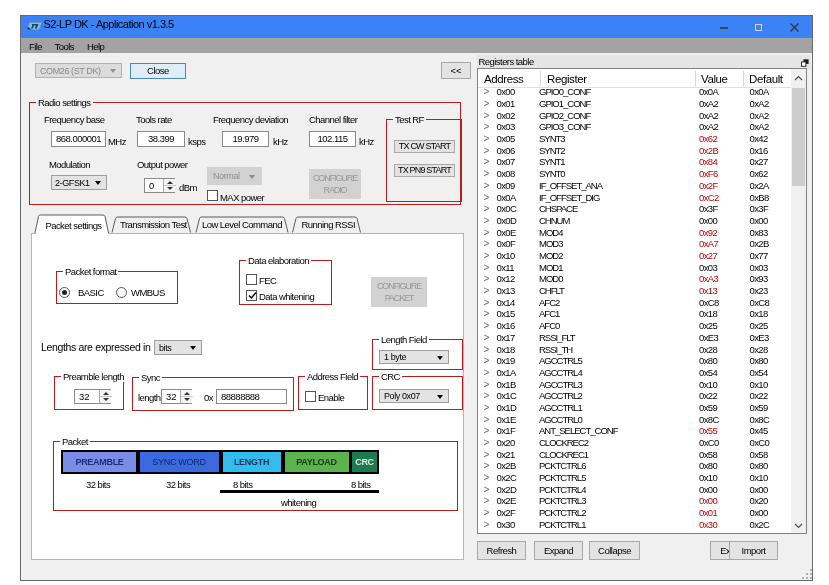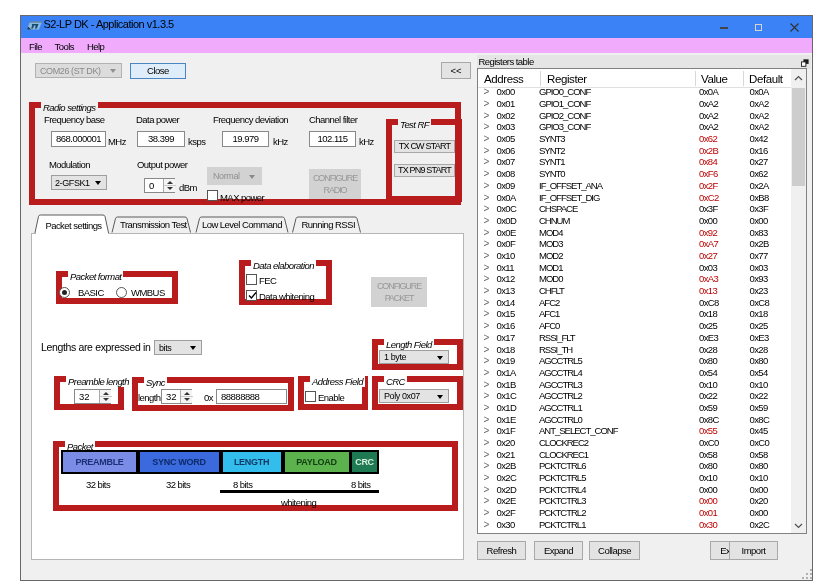--- a/index.html
+++ b/index.html
@@ -1,19 +1,19 @@
 <!DOCTYPE html>
 <html><head><meta charset="utf-8">
 <style>
 * { margin:0; padding:0; box-sizing:border-box; }
 html,body { width:829px; height:585px; background:#fff; font-family:"Liberation Sans", sans-serif; }
 #win { position:absolute; left:20px; top:15px; width:793px; height:566px; background:#f0f0f0; border:1px solid #686868; }
 .abs { position:absolute; }
 .lbl { position:absolute; font-size:9.5px; letter-spacing:-0.55px; color:#000; white-space:nowrap; }
-.gb { position:absolute; border:6px solid #b91c1c;font-style:italic; }
+.gb { position:absolute; border:1px solid #b91c1c; }
 .gb>span { position:absolute; top:-6px; left:6px; background:#f0f0f0; padding:0 2px; font-size:9.5px; letter-spacing:-0.55px; white-space:nowrap; }
 .gbw>span { background:#fff; }
 .inp { position:absolute; background:#fff; border:1px solid #898989; font-size:9.5px; letter-spacing:-0.5px; color:#000; text-align:center; line-height:14px; }
 .btn { position:absolute; background:#e3e3e3; border:1px solid #a8a8a8; font-size:9.5px; letter-spacing:-0.5px; color:#000; text-align:center; white-space:nowrap; overflow:hidden; }
 .combo { position:absolute; background:#e3e3e3; border:1px solid #9e9e9e; font-size:9px; letter-spacing:-0.4px; color:#000; }
 .combo .tx { position:absolute; left:4px; top:50%; transform:translateY(-50%); white-space:nowrap; }
 .arrow { position:absolute; right:5px; top:50%; margin-top:-1.5px; width:0; height:0; border-left:3.5px solid transparent; border-right:3.5px solid transparent; border-top:4px solid #000; }
 .cb { position:absolute; width:11px; height:11px; background:#fff; border:1px solid #555; }
 .sp { position:absolute; background:#fff; border:1px solid #898989; }
 .spt { position:absolute; left:4px; top:1px; font-size:9.5px; }
@@ -40,40 +40,40 @@
       <path d="M4.8 3 L11.5 3 L9.8 7.6 L7.9 7.6 L8.8 4.4 L7 4.4 L5.9 7.6 L4.1 7.6 L5.2 4.4 Z" fill="#134a73"></path>
     </svg>
     <div class="abs" style="left:22.5px;top:2px;font-size:11px;letter-spacing:-0.5px;color:#000;">S2-LP DK - Application v1.3.5</div>
     <div class="abs" style="left:699px;top:11px;width:8px;height:1.5px;background:#444;"></div>
     <div class="abs" style="left:734px;top:8px;width:7px;height:7px;border:1px solid #d5d5d5;"></div>
     <svg class="abs" style="left:768px;top:6px" width="11" height="11" viewBox="0 0 11 11">
       <path d="M1.5 1.5 L9.5 9.5 M9.5 1.5 L1.5 9.5" stroke="#333" stroke-width="1.2"></path>
     </svg>
   </div>
 
-  <div class="abs" style="left:0;top:22px;width:791px;height:15px;background:#f0abfc;">
+  <div class="abs" style="left:0;top:22px;width:791px;height:15px;background:#a3a3a3;">
     <div class="abs" style="left:8px;top:3px;font-size:9.5px;letter-spacing:-0.55px;">File</div>
     <div class="abs" style="left:33.5px;top:3px;font-size:9.5px;letter-spacing:-0.55px;">Tools</div>
     <div class="abs" style="left:66px;top:3px;font-size:9.5px;letter-spacing:-0.55px;">Help</div>
   </div>
 
   <div class="combo" style="left:14px;top:47px;width:87px;height:15px;background:#dcdcdc;border-color:#b2b2b2;color:#8a8a8a;">
     <span class="tx">COM26 (ST DK)</span>
     <span class="arrow" style="border-top-color:#909090;"></span>
   </div>
   <div class="btn" style="left:109px;top:47px;width:56px;height:16px;background:#dfecf9;border-color:#4a86c0;line-height:14px;">Close</div>
   <div class="btn" style="left:420px;top:46px;width:30px;height:17px;line-height:15px;letter-spacing:0;">&lt;&lt;</div>
 
   <div class="gb" style="left:8px;top:86px;width:432px;height:103px;">
       <span>Radio settings</span>
     </div>
   <div class="lbl" style="left:23px;top:98px;">Frequency base</div>
   <div class="inp" style="left:30px;top:115px;width:55px;height:16px;">868.000001</div>
   <div class="lbl" style="left:87px;top:120px;">MHz</div>
-  <div class="lbl" style="left:115px;top:98px;">Data power</div>
+  <div class="lbl" style="left:115px;top:98px;">Tools rate</div>
   <div class="inp" style="left:116px;top:115px;width:48px;height:16px;">38.399</div>
   <div class="lbl" style="left:167px;top:120px;">ksps</div>
   <div class="lbl" style="left:192px;top:98px;">Frequency deviation</div>
   <div class="inp" style="left:201px;top:115px;width:47px;height:16px;">19.979</div>
   <div class="lbl" style="left:252px;top:120px;">kHz</div>
   <div class="lbl" style="left:288px;top:98px;">Channel filter</div>
   <div class="inp" style="left:288px;top:115px;width:47px;height:16px;">102.115</div>
   <div class="lbl" style="left:338px;top:120px;">kHz</div>
 
   <div class="lbl" style="left:28px;top:143px;">Modulation</div>
@@ -189,21 +189,21 @@
     <div class="combo" style="left:347px;top:155px;width:70px;height:14px;">
       <span class="tx">Poly 0x07</span>
         <span class="arrow"></span>
     </div>
 
     <div class="gb gbw" style="left:21px;top:207px;width:405px;height:70px;">
         <span>Packet</span>
       </div>
     <div class="abs" style="left:29px;top:216px;width:318px;height:24px;background:#000;padding-left:44px;">
       <div class="abs" style="left:2px;top:2px;width:73px;height:20px;background:#7a8ce5;text-align:center;font-size:9px;font-weight:bold;letter-spacing:-0.3px;color:#1a2f75;line-height:20px;">PREAMBLE</div>
-      <div class="abs" style="left:78.5px;top:2px;width:79px;height:20px;background:#3a6ade;text-align:center;font-size:9px;font-weight:bold;letter-spacing:-0.3px;color:#0d2a66;line-height:20px;">SYNC WORD</div>
+      <div class="abs" style="left:78.5px;top:2px;width:79px;height:20px;background:#3a6ade;text-align:center;font-size:9px;font-weight:normal;letter-spacing:-0.3px;color:#0d2a66;line-height:20px;">SYNC WORD</div>
       <div class="abs" style="left:161.5px;top:2px;width:58px;height:20px;background:#33bdec;text-align:center;font-size:9px;font-weight:bold;letter-spacing:-0.3px;color:#123a66;line-height:20px;">LENGTH</div>
       <div class="abs" style="left:223.5px;top:2px;width:64px;height:20px;background:#5cb24c;text-align:center;font-size:9px;font-weight:bold;letter-spacing:-0.3px;color:#123c12;line-height:20px;">PAYLOAD</div>
       <div class="abs" style="left:291px;top:2px;width:25px;height:20px;background:#1d7a52;text-align:center;font-size:9px;font-weight:bold;letter-spacing:-0.3px;color:#d8efe2;line-height:20px;">CRC</div>
     </div>
     <div class="lbl" style="left:54px;top:245px;">32 bits</div>
     <div class="lbl" style="left:134px;top:245px;">32 bits</div>
     <div class="lbl" style="left:201px;top:245px;">8 bits</div>
     <div class="lbl" style="left:319px;top:245px;">8 bits</div>
     <div class="abs" style="left:188px;top:256px;width:159px;height:3px;background:#000;"></div>
     <div class="lbl" style="left:249px;top:263px;">whitening</div>

